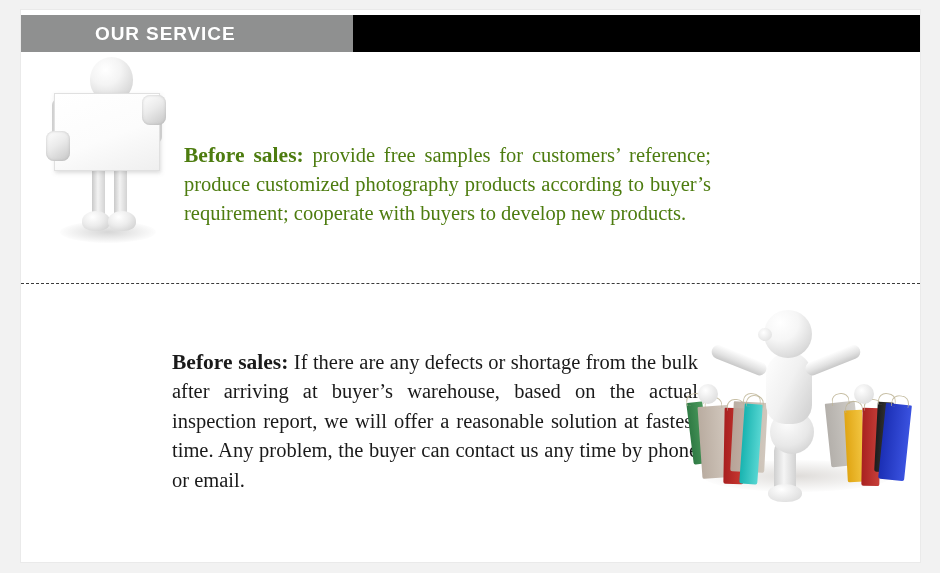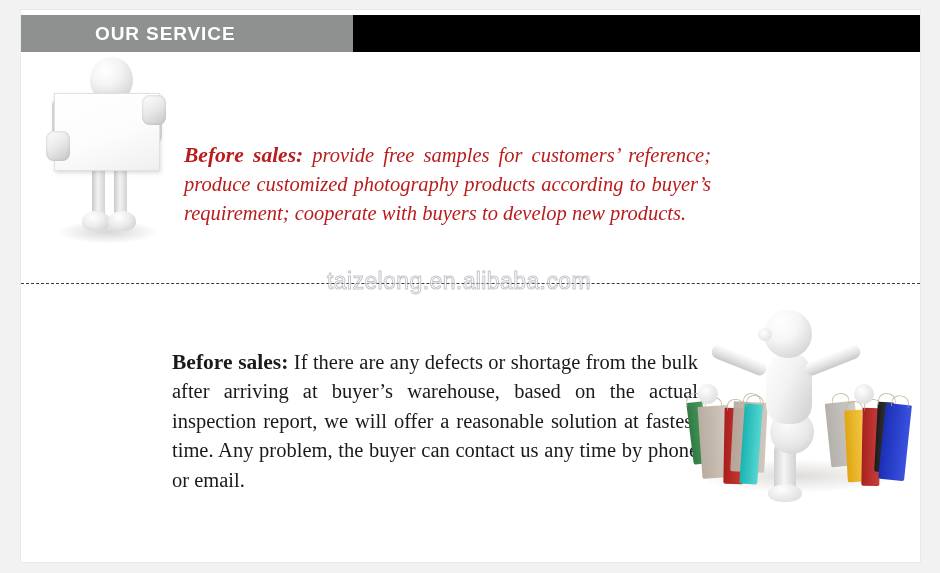--- a/index.html
+++ b/index.html
@@ -143,24 +143,23 @@
   }
 
   
   .text-before {
     position: absolute;
     left: 184px;
     top: 120px;
     width: 527px;
     font-size: 20.5px;
     line-height: 29px;
-    color: #b91c1c;
+    color: #4d7c0f;
     text-align: justify;
     text-justify: inter-word;
-    font-style: italic;
   }
   .text-after {
     position: absolute;
     left: 172px;
     top: 327px;
     width: 526px;
     font-size: 20.5px;
     line-height: 29.5px;
     color: #1a1a1a;
     text-align: justify;
@@ -345,21 +344,20 @@
     <div class="fs-hand l"></div>
     <div class="fs-hand r"></div>
   </div>
 
   <p class="text-before">
     <span class="lead">Before sales:</span><span> provide free samples for customers’ reference; produce customized photography products according to buyer’s requirement; cooperate with buyers to develop new products.</span>
   </p>
 
   <div class="divider"></div>
 
-  <div class="watermark">taizelong.en.alibaba.com</div>
 
   <p class="text-after">
     <span class="lead">Before sales:</span><span> If there are any defects or shortage from the bulk after arriving at buyer’s warehouse, based on the actual inspection report, we will offer a reasonable solution at fastest time. Any problem, the buyer can contact us any time by phone or email.</span>
   </p>
 
   <div class="figure-shop">
     <div class="sh-shadow"></div>
 
     <div class="bag bag-green"></div>
     <div class="bag bag-beige1"></div>

